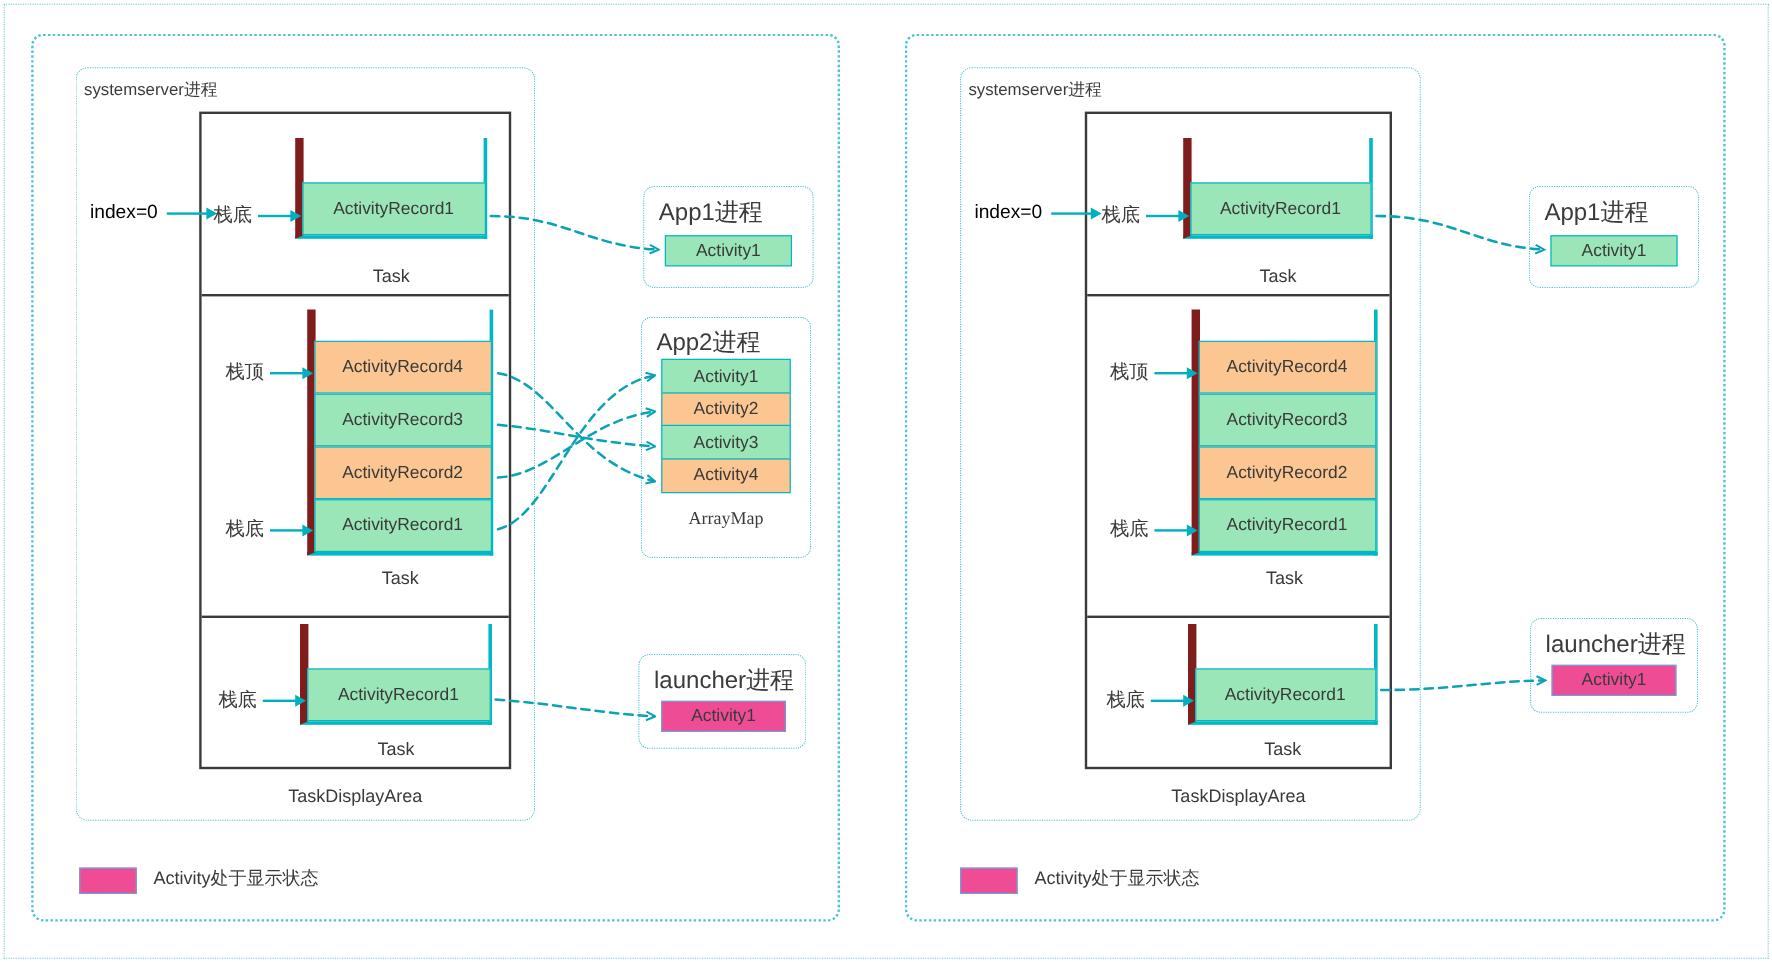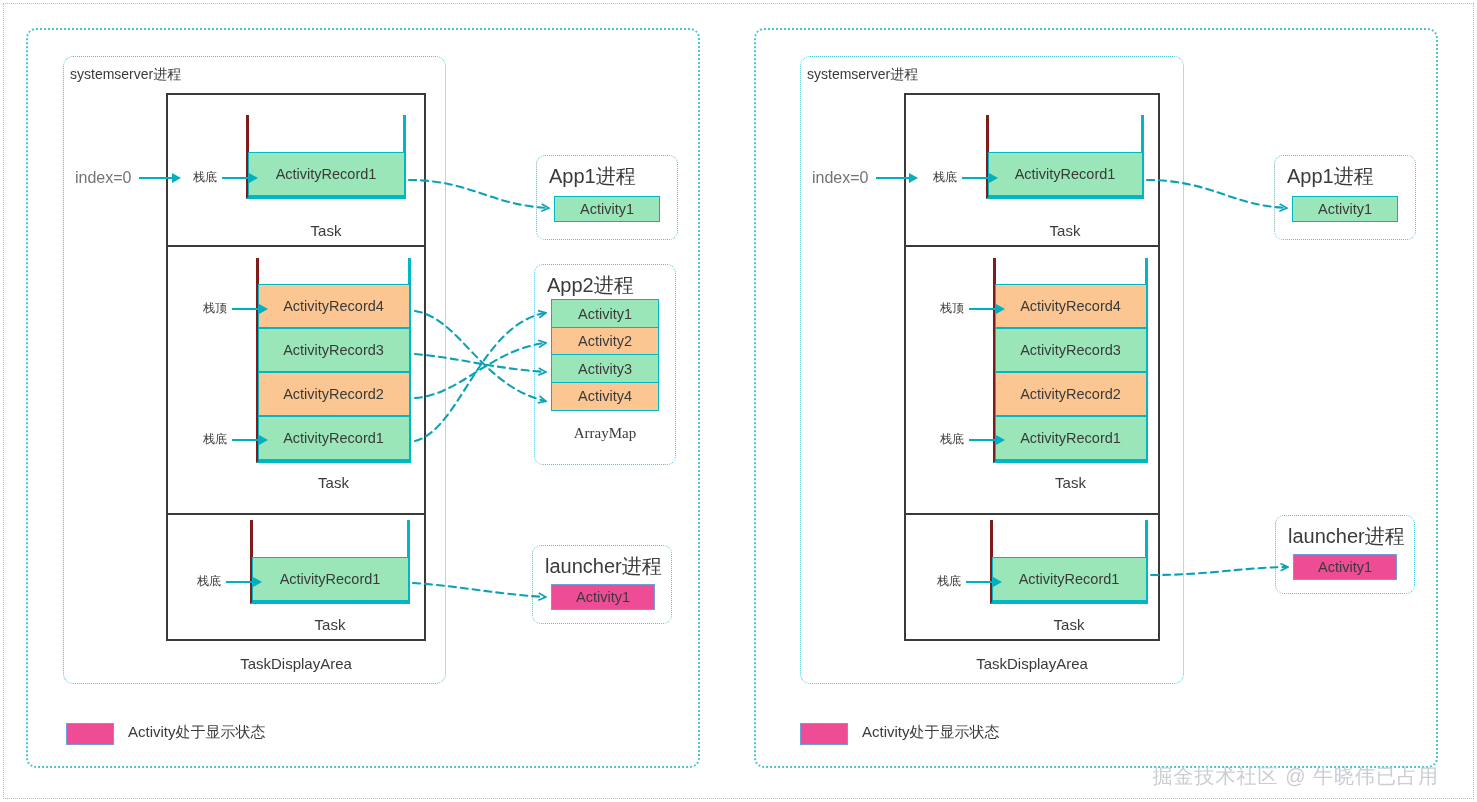--- a/index.html
+++ b/index.html
@@ -57,55 +57,55 @@
     font-size:15px; color:#3a3a3a; white-space:nowrap;
   }
   .task-caption {
     position:absolute; text-align:center;
     font-size:15px; color:#3a3a3a; white-space:nowrap;
   }
 
   
   .stack {
     position:absolute;
-    border-left:3px solid #7f1d1d;
+    border-left:7px solid #7f1d1d;
     border-right:3px solid #00b7c6;
     border-bottom:3px solid #00b7c6;
     display:flex; flex-direction:column; justify-content:flex-end;
   }
   .rec {
     height:44px;
     border:1.5px solid #00b7c6;
     display:flex; align-items:center; justify-content:center;
     font-size:14.5px; color:#3a3a3a;
     margin:0 -1.5px;
   }
   .rec.green  { background:#9ae6b8; }
   .rec.orange { background:#fbc691; }
 
   
   .side-label {
     position:absolute;
     display:flex; align-items:center; gap:5px;
-    font-size:12px; color:#3a3a3a; white-space:nowrap;margin-left:15px;
+    font-size:16px; color:#3a3a3a; white-space:nowrap;
   }
   .arrow-r {
     display:inline-block; position:relative;
     width:34px; height:2px; background:#00b0c0;
   }
   .arrow-r::after {
     content:""; position:absolute; right:-2px; top:-4px;
     border-left:9px solid #00b0c0;
     border-top:5px solid transparent;
     border-bottom:5px solid transparent;
   }
   .index-label {
     position:absolute;
     display:flex; align-items:center; gap:7px;
-    font-size:16px; color:#737373; white-space:nowrap;
+    font-size:16px; color:#000000; white-space:nowrap;
   }
   .index-label .arrow-r { width:40px; }
 
   
   .proc-box {
     position:absolute;
     border:1.5px dotted #49c4d4;
     border-radius:9px;
     background:#fff;
   }
@@ -320,15 +320,14 @@
       <path d="M415,441 C460,430 480,325 545,313"></path>
 
       <path d="M413,583 C460,586 495,594 545,597"></path>
 
       <path d="M1147,180 C1210,180 1230,205 1286,208"></path>
 
       <path d="M1151,575 C1210,575 1235,568 1287,567"></path>
     </g>
   </svg>
 
-  <div class="watermark">掘金技术社区 @ 牛晓伟已占用</div>
 
 </div>
 
 </body></html>

